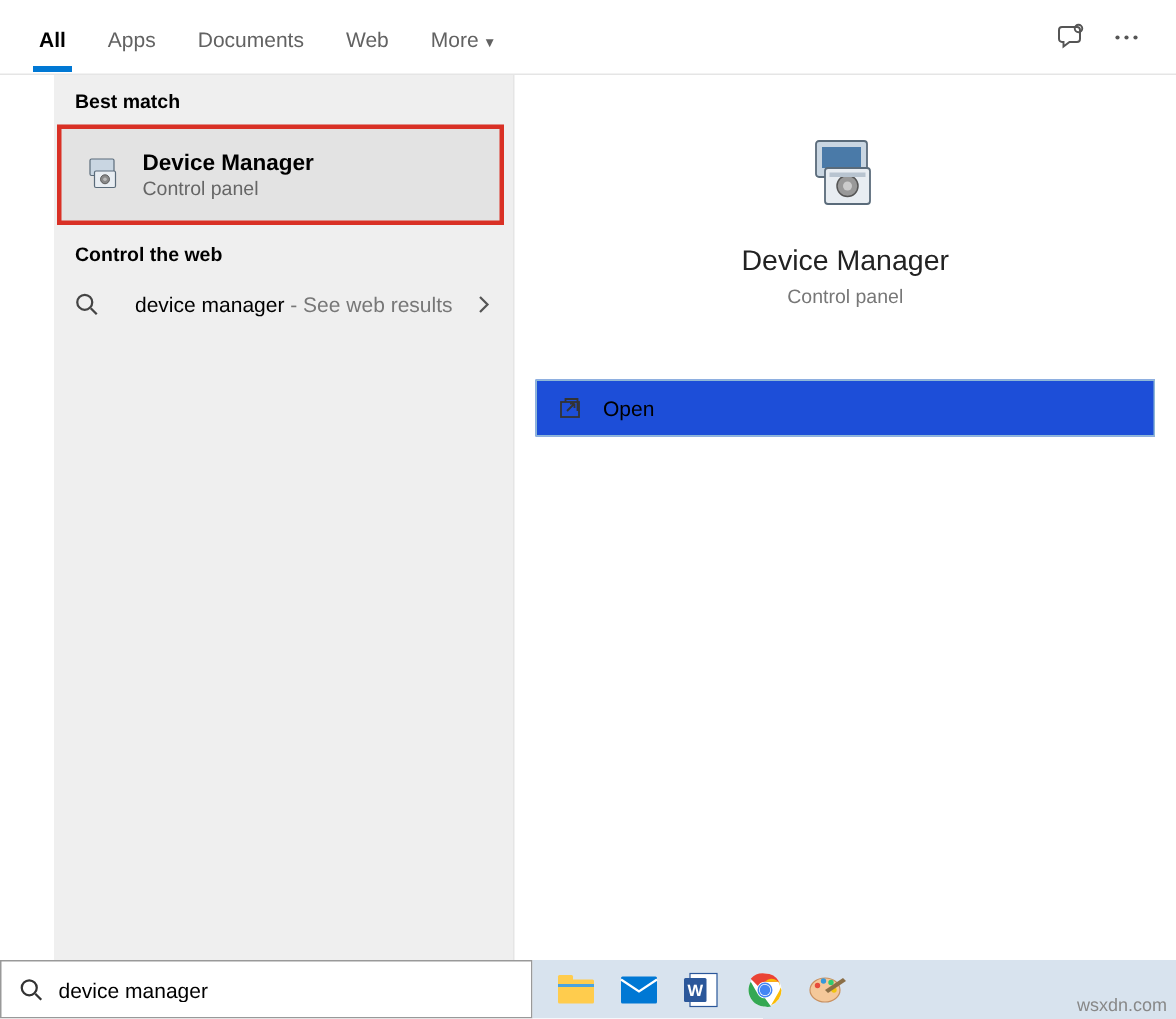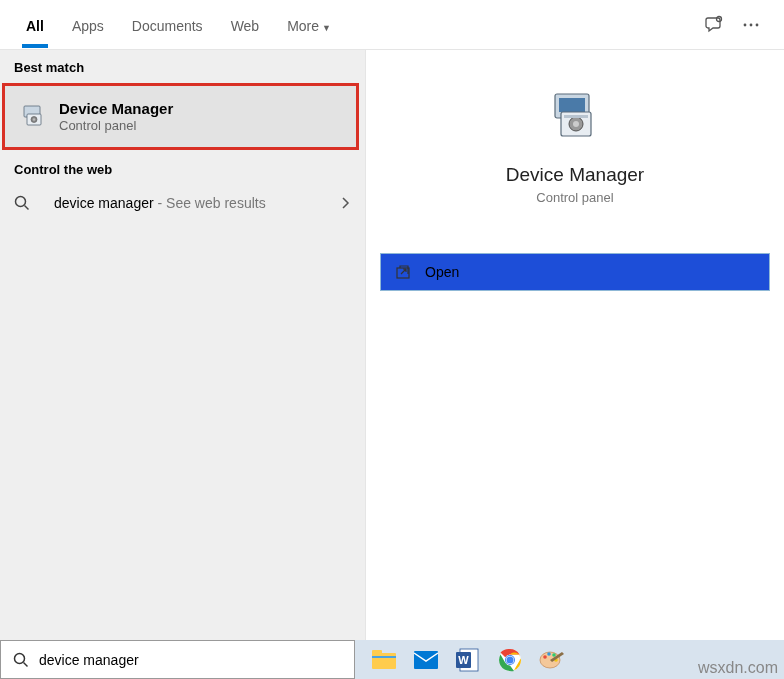--- a/index.html
+++ b/index.html
@@ -7,21 +7,21 @@
     
     .header-tabs { display: flex; align-items: center; height: 50px; padding: 0 12px; border-bottom: 1px solid #e5e5e5; }
     .tab { padding: 12px 14px 10px; color: #626262; font-size: 14px; cursor: pointer; position: relative; }
     .tab.active { color: #000; font-weight: 600; }
     .tab.active::after { content: ''; position: absolute; bottom: -4px; left: 10px; right: 10px; height: 4px; background: #0078d4; }
     .tab .caret { font-size: 9px; margin-left: 3px; }
     .header-right { margin-left: auto; display: flex; align-items: center; gap: 18px; padding-right: 12px; }
     .feedback-icon, .more-icon { color: #555; cursor: pointer; }
     
     .content { display: flex; height: 590px; }
-    .left-pane { width: 365px; background: #efefef; }
+    .left-pane { width: 306px; background: #efefef; margin-left: 36px; }
     .right-pane { flex: 1; background: #fff; border-left: 1px solid #e5e5e5; padding-top: 20px; }
     
     .section-header { font-size: 13px; font-weight: 600; color: #000; padding: 10px 14px 6px; }
     
     .result-item { display: flex; align-items: center; padding: 14px 14px; cursor: pointer; }
     .result-item.highlighted { background: #e3e3e3; border: 3px solid #d93025; margin: 2px 6px 2px 2px; }
     .result-icon { width: 28px; height: 28px; margin-right: 12px; display: flex; align-items: center; justify-content: center; }
     .result-text { flex: 1; }
     .result-title { font-size: 15px; font-weight: 600; color: #000; }
     .result-sub { font-size: 13px; color: #666; margin-top: 1px; }
@@ -40,21 +40,21 @@
     .action-btn { display: flex; align-items: center; margin: 28px 14px 0; padding: 10px 14px; background: #1d4ed8; border: 1px solid #8fb8d6; cursor: pointer; }
     .action-icon { margin-right: 14px; color: #333; }
     .action-label { font-size: 14px; color: #000; }
     
     .taskbar { position: absolute; bottom: 0; left: 0; right: 0; height: 39px; display: flex; }
     .search-box { width: 355px; height: 39px; display: flex; align-items: center; background: #fff; border: 1px solid #999; padding: 0 12px; }
     .search-icon { margin-right: 10px; color: #333; }
     .search-input { border: none; outline: none; font-size: 14px; flex: 1; background: transparent; }
     .taskbar-right { flex: 1; background: #d8e3ee; display: flex; align-items: center; padding: 0 8px; position: relative; }
     .tb-icon { width: 42px; height: 39px; display: flex; align-items: center; justify-content: center; cursor: pointer; }
-    .watermark { position: absolute; right: 6px; bottom: 2px; font-size: 16px; color: #888; }
+    .watermark { position: absolute; right: 6px; bottom: 2px; font-size: 12px; color: #888; }
     
     svg { display: block; }
   </style>
 </head>
 <body>
 
 <div class="header-tabs">
   <div class="tab active">All</div>
   <div class="tab">Apps</div>
   <div class="tab">Documents</div>

